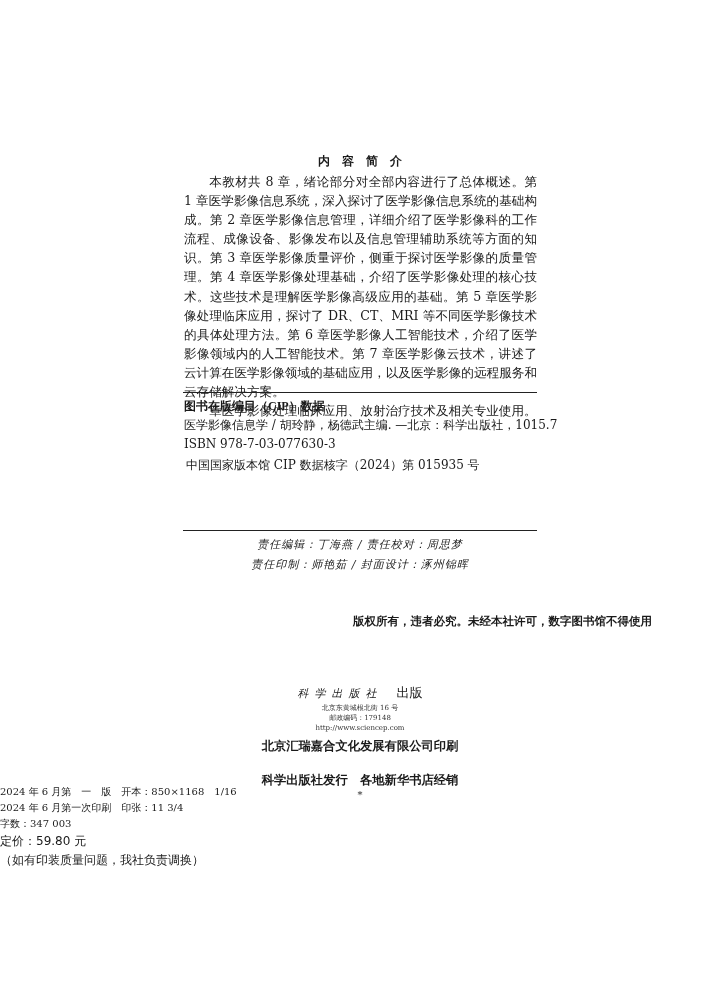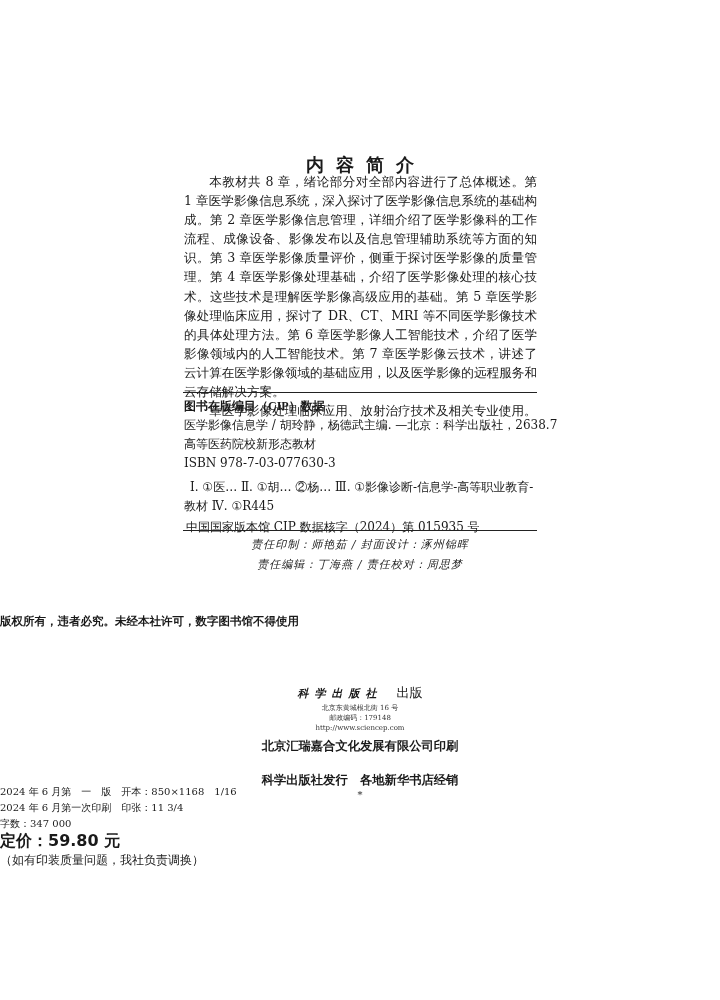--- a/index.html
+++ b/index.html
@@ -25,21 +25,21 @@
       left: 184px;
       width: 353px;
     }
     .title {
       position: absolute;
       top: 153px;
       left: 0; width: 720px;
       text-align: center;
       font-family: "DejaVu Sans", "Liberation Sans", sans-serif;
       font-weight: bold;
-      font-size: 18px;
+      font-size: 12px;
       letter-spacing: 12px;
       text-indent: 12px;
     }
     .summary {
       top: 172px;
       font-size: 12.6px;
       line-height: 19.1px;
       text-align: justify;
     }
     .summary p {
@@ -82,38 +82,38 @@
       text-align: center;
       font-size: 11px;
       line-height: 20px;
       letter-spacing: 1px;
       font-style: italic;
     }
     .rights {
       position: absolute;
       top: 614px;
       left: 0; width: 652px;
-      text-align: left;
+      text-align: right;
       font-family: "DejaVu Sans", "Liberation Sans", sans-serif;
       font-weight: bold;
       font-size: 11.5px;
     }
     .imprint {
       position: absolute;
       top: 684px;
       left: 0; width: 720px;
       text-align: center;
     }
     .imprint .publisher {
       font-size: 13px;
       line-height: 18px;
     }
     .imprint .pub-logo {
       font-family: "DejaVu Serif", serif;
-      font-weight: bold;
+      font-weight: normal;
       font-style: italic;
       letter-spacing: 6px;
       font-size: 11px;
       margin-right: 14px;
     }
     .imprint .small {
       font-size: 7px;
       line-height: 10px;
       color: #333;
     }
@@ -131,22 +131,22 @@
       position: absolute;
       top: 784px;
       left: 0; width: 720px;
       text-align: left;
       font-size: 10px;
       line-height: 16px;
     }
     .specs .row { white-space: pre; }
     .specs .price {
       font-family: "DejaVu Sans", "Liberation Sans", sans-serif;
-      font-weight: bold;
-      font-size: 16px;
+      font-weight: normal;
+      font-size: 12px;
       line-height: 18px;
     }
     .specs .notice {
       font-size: 12px;
       line-height: 20px;
     }
   </style>
 </head>
 <body>
 
@@ -156,49 +156,47 @@
 
   <div class="col summary">
     <p>本教材共 8 章，绪论部分对全部内容进行了总体概述。第 1 章医学影像信息系统，深入探讨了医学影像信息系统的基础构成。第 2 章医学影像信息管理，详细介绍了医学影像科的工作流程、成像设备、影像发布以及信息管理辅助系统等方面的知识。第 3 章医学影像质量评价，侧重于探讨医学影像的质量管理。第 4 章医学影像处理基础，介绍了医学影像处理的核心技术。这些技术是理解医学影像高级应用的基础。第 5 章医学影像处理临床应用，探讨了 DR、CT、MRI 等不同医学影像技术的具体处理方法。第 6 章医学影像人工智能技术，介绍了医学影像领域内的人工智能技术。第 7 章医学影像云技术，讲述了云计算在医学影像领域的基础应用，以及医学影像的远程服务和云存储解决方案。</p>
     <p>章医学影像处理临床应用、放射治疗技术及相关专业使用。</p>
   </div>
 
   <div class="rule top"></div>
 
   <div class="col cip">
     <div class="heading">图书在版编目（CIP）数据</div>
-    <div class="line">医学影像信息学 / 胡玲静，杨德武主编. —北京：科学出版社，2638.7</div>
-    <div class="line">高等医药院校新形态教材</div>
+    <div class="line">医学影像信息学 / 胡玲静，杨德武主编. —北京：科学出版社，1015.7</div>
     <div class="line">ISBN 978-7-03-077630-3</div>
-    <div class="classes">Ⅰ. ①医…  Ⅱ. ①胡… ②杨…  Ⅲ. ①影像诊断-信息学-高等职业教育-教材  Ⅳ. ①R445</div>
     <div class="line checknum">中国国家版本馆 CIP 数据核字（2024）第 015935 号</div>
   </div>
 
   <div class="rule bottom"></div>
 
   <div class="credits">
+    <div>责任编辑：丁海燕 / 责任校对：周思梦</div>
     <div>责任印制：师艳茹 / 封面设计：涿州锦晖</div>
-    <div>责任编辑：丁海燕 / 责任校对：周思梦</div>
   </div>
 
   <div class="rights">版权所有，违者必究。未经本社许可，数字图书馆不得使用</div>
 
   <div class="imprint">
     <div class="publisher">
       <span class="pub-logo">科学出版社</span><span>出版</span>
     </div>
     <div class="small">北京东黄城根北街 16 号</div>
     <div class="small">邮政编码：179148</div>
     <div class="small">http://www.sciencep.com</div>
     <div class="printer">北京汇瑞嘉合文化发展有限公司印刷</div>
     <div class="printer" style="margin-top:16px">科学出版社发行　各地新华书店经销</div>
     <div class="star">*</div>
   </div>
 
   <div class="specs">
     <div class="row">2024 年 6 月第　一　版　开本：850×1168　1/16</div>
     <div class="row">2024 年 6 月第一次印刷　印张：11 3/4</div>
-    <div class="row">字数：347 000</div>
+    <div class="row">字数：347 003</div>
     <div class="price">定价：59.80 元</div>
     <div class="notice">（如有印装质量问题，我社负责调换）</div>
   </div>
 
 </div>
 
 </body></html>

